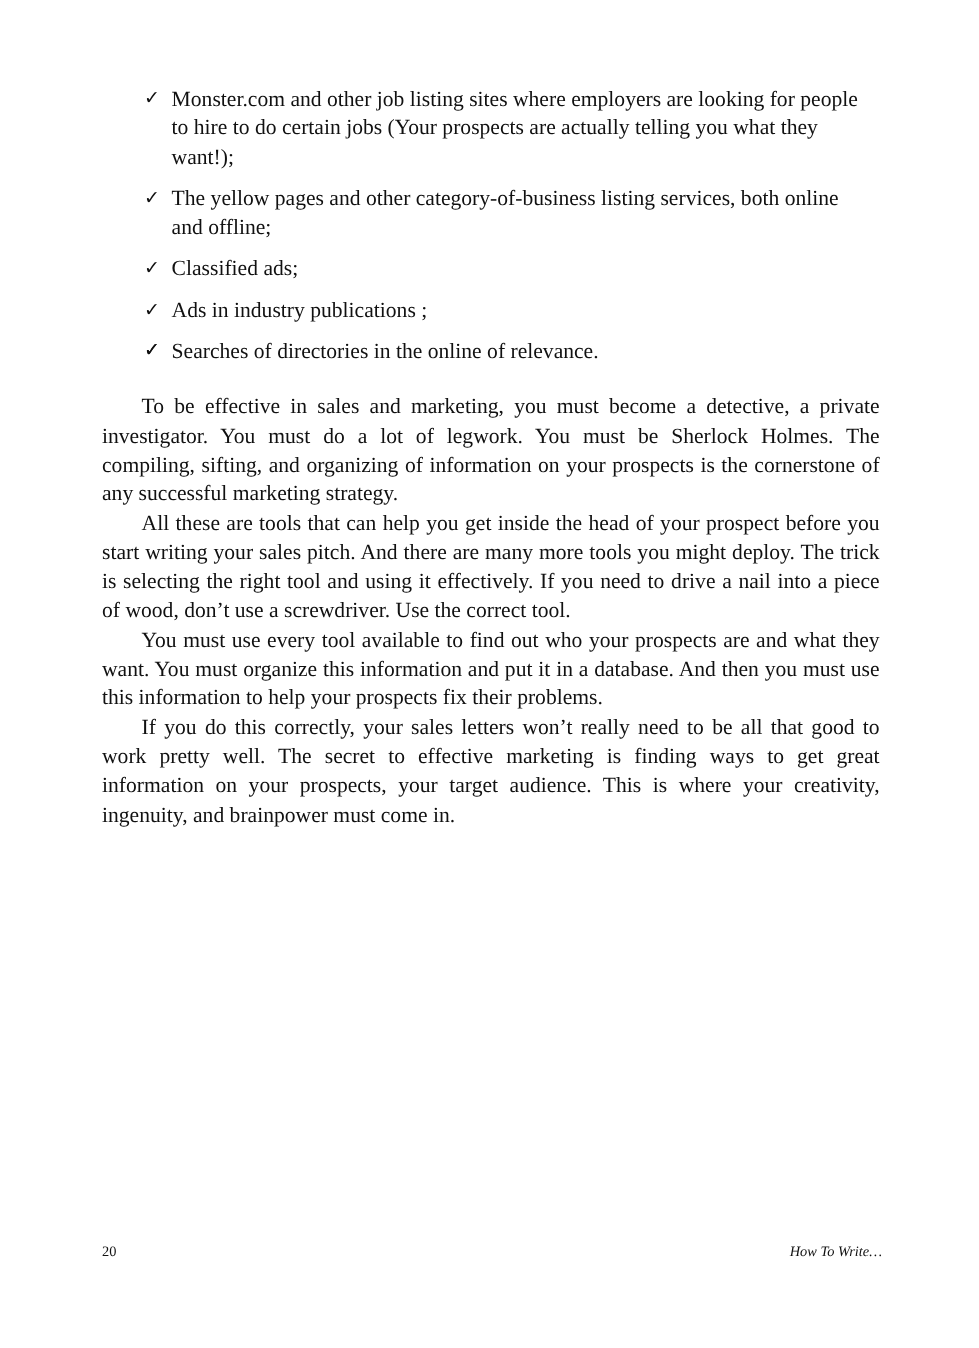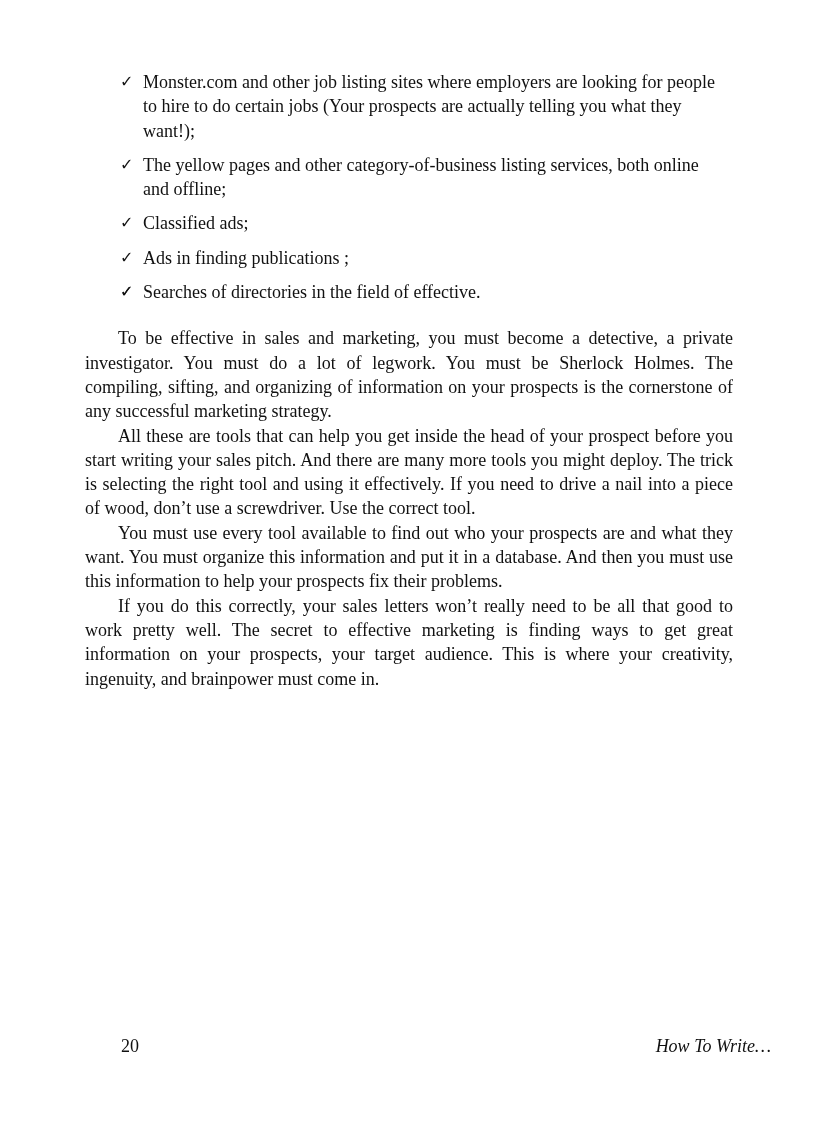--- a/index.html
+++ b/index.html
@@ -49,22 +49,21 @@
     text-indent: 33px;
   }
   .footer {
     position: absolute;
     left: 85px;
     top: 1036px;
     width: 650px;
     display: flex;
     justify-content: space-between;
     align-items: baseline;
-    font-size: 18px;
-    margin-left: 36px;
+    font-size: 12px;
   }
   .footer .running-title {
     font-style: italic;
   }
 </style>
 </head>
 <body>
 
 <div class="page">
   <div class="content">
@@ -77,28 +76,28 @@
       <li>
         <span class="check">✓</span>
         <span>The yellow pages and other category-of-business listing services, both online and offline;</span>
       </li>
       <li>
         <span class="check">✓</span>
         <span>Classified ads;</span>
       </li>
       <li>
         <span class="check">✓</span>
-        <span>Ads in finding publications ;</span>
+        <span>Ads in industry publications ;</span>
       </li>
       <li>
         <span class="check">✓</span>
       </li>
       <li>
         <span class="check">✓</span>
-        <span>Searches of directories in the field of effective.</span>
+        <span>Searches of directories in the online of relevance.</span>
       </li>
     </ul>
 
     <div class="body-text">
       <p>To be effective in sales and marketing, you must become a detective, a private investigator. You must do a lot of legwork. You must be Sherlock Holmes. The compiling, sifting, and organizing of information on your prospects is the cornerstone of any successful marketing strategy.</p>
       <p>All these are tools that can help you get inside the head of your prospect before you start writing your sales pitch. And there are many more tools you might deploy. The trick is selecting the right tool and using it effectively. If you need to drive a nail into a piece of wood, don’t use a screwdriver. Use the correct tool.</p>
       <p>You must use every tool available to find out who your prospects are and what they want. You must organize this information and put it in a database. And then you must use this information to help your prospects fix their problems.</p>
       <p>If you do this correctly, your sales letters won’t really need to be all that good to work pretty well. The secret to effective marketing is finding ways to get great information on your prospects, your target audience. This is where your creativity, ingenuity, and brainpower must come in.</p>
     </div>
 

